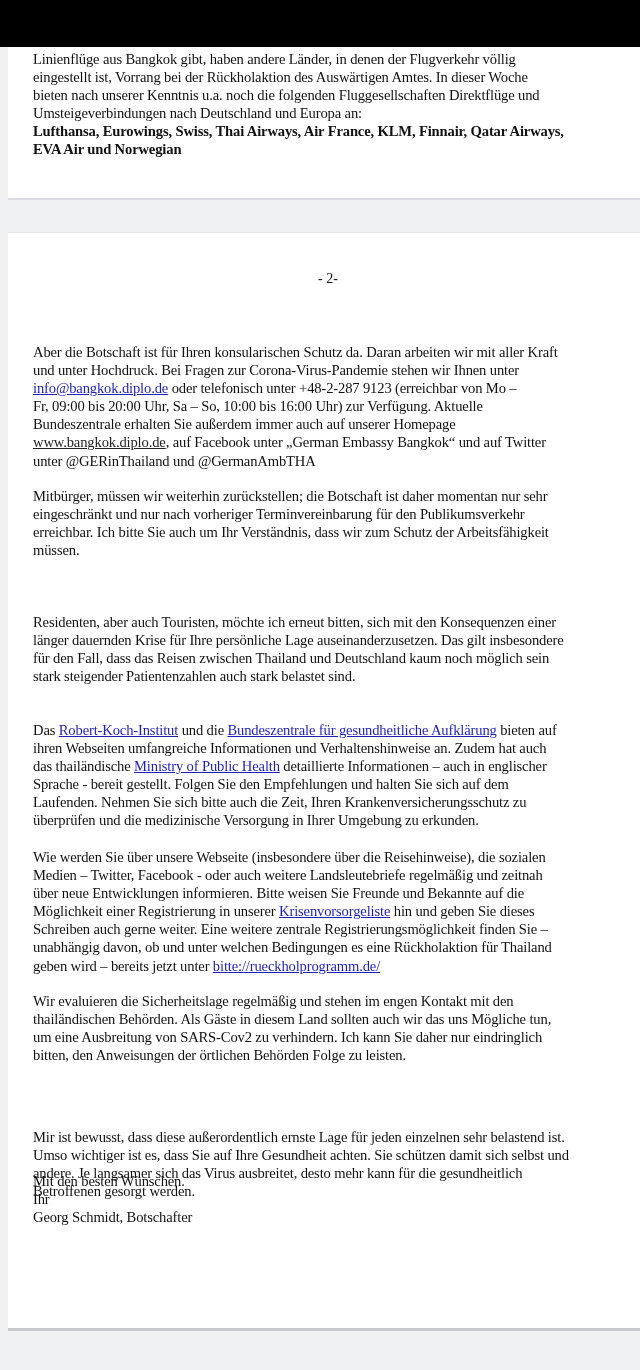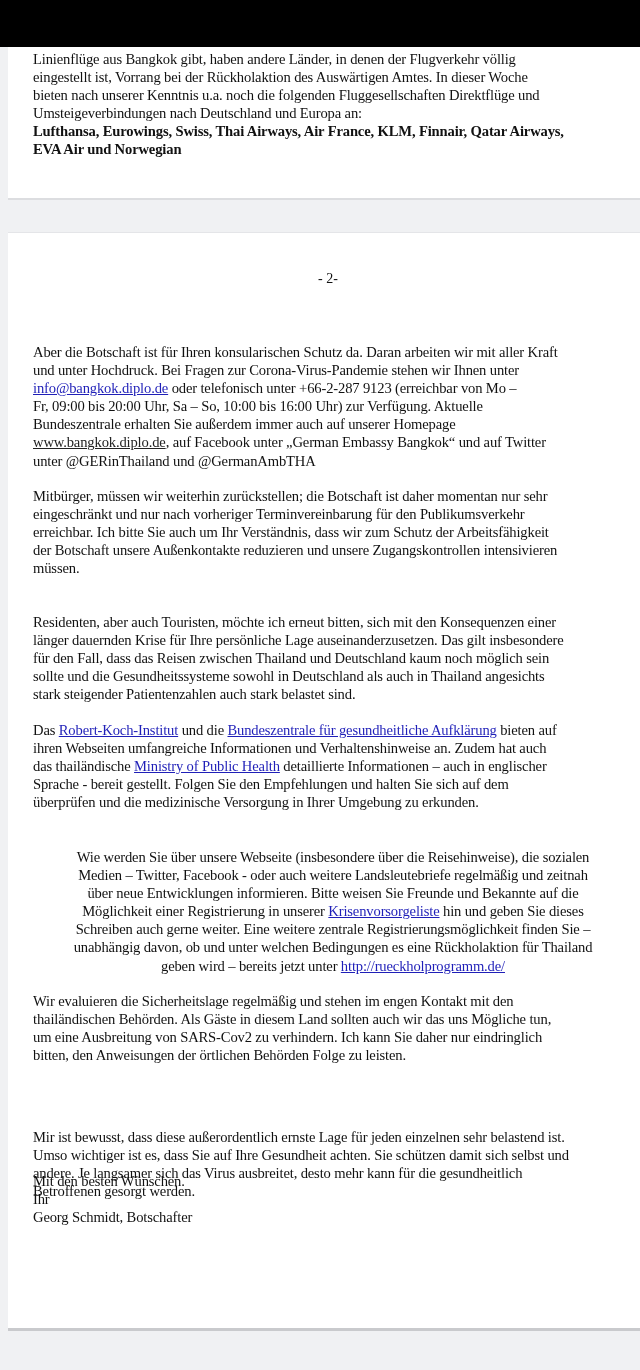--- a/index.html
+++ b/index.html
@@ -76,59 +76,58 @@
     <span class="line bold">EVA Air und Norwegian</span>
   </div>
 </div>
 
 <div class="page page-2">
   <div class="page-number">- 2-</div>
 
   <div class="text-block" style="top:110px;">
     <span class="line">Aber die Botschaft ist für Ihren konsularischen Schutz da.  Daran arbeiten wir mit aller Kraft</span>
     <span class="line">und unter Hochdruck. Bei Fragen zur Corona-Virus-Pandemie stehen wir Ihnen  unter</span>
-    <span class="line"><a class="link" href="#">info@bangkok.diplo.de</a><span> oder telefonisch unter +66-2-287 9123 (erreichbar von Mo –</span></span>
+    <span class="line"><a class="link" href="#">info@bangkok.diplo.de</a><span> oder telefonisch unter +48-2-287 9123 (erreichbar von Mo –</span></span>
     <span class="line">Fr,  09:00 bis 20:00 Uhr, Sa – So, 10:00 bis 16:00 Uhr) zur Verfügung.  Aktuelle</span>
     <span class="line">Bundeszentrale erhalten Sie außerdem immer auch auf unserer Homepage</span>
     <span class="line"><a class="link dark" href="#">www.bangkok.diplo.de</a><span>, auf Facebook unter „German Embassy Bangkok“ und auf Twitter</span></span>
     <span class="line">unter @GERinThailand und @GermanAmbTHA</span>
   </div>
 
   <div class="text-block" style="top:254px;">
     <span class="line">Mitbürger, müssen wir weiterhin zurückstellen; die Botschaft ist daher momentan nur sehr</span>
     <span class="line">eingeschränkt und nur nach vorheriger Terminvereinbarung für den Publikumsverkehr</span>
     <span class="line">erreichbar. Ich bitte Sie auch um Ihr Verständnis, dass wir zum Schutz der Arbeitsfähigkeit</span>
-    <span class="line">der Botschaft unsere Außenkontakte reduzieren und unsere Zugangskontrollen intensivieren</span>
     <span class="line">müssen.</span>
   </div>
 
   <div class="text-block" style="top:380px;">
     <span class="line">Residenten, aber auch Touristen, möchte ich erneut bitten, sich mit den Konsequenzen einer</span>
     <span class="line">länger dauernden Krise für Ihre persönliche Lage auseinanderzusetzen. Das gilt insbesondere</span>
     <span class="line">für den Fall, dass das Reisen zwischen Thailand und Deutschland kaum noch möglich sein</span>
-    <span class="line">sollte und die Gesundheitssysteme sowohl in Deutschland als auch in Thailand angesichts</span>
     <span class="line">stark steigender Patientenzahlen auch stark belastet sind.</span>
   </div>
 
   <div class="text-block" style="top:488px;">
     <span class="line"><span>Das </span><a class="link" href="#">Robert-Koch-Institut</a><span> und die </span><a class="link" href="#">Bundeszentrale für gesundheitliche Aufklärung</a><span> bieten auf</span></span>
     <span class="line">ihren Webseiten umfangreiche Informationen und Verhaltenshinweise an. Zudem hat auch</span>
     <span class="line"><span>das thailändische </span><a class="link" href="#">Ministry of Public Health</a><span> detaillierte Informationen – auch in englischer</span></span>
     <span class="line">Sprache - bereit gestellt. Folgen Sie den Empfehlungen und halten Sie sich auf dem</span>
+    <span class="line">Laufenden. Nehmen Sie sich bitte auch die Zeit, Ihren Krankenversicherungsschutz zu</span>
     <span class="line">überprüfen und die medizinische Versorgung in Ihrer Umgebung zu erkunden.</span>
   </div>
 
-  <div class="text-block" style="top:615px;text-align:center;">
+  <div class="text-block" style="top:615px;">
     <span class="line">Wie werden Sie über unsere Webseite (insbesondere über die Reisehinweise), die sozialen</span>
     <span class="line">Medien – Twitter, Facebook -  oder auch weitere Landsleutebriefe regelmäßig und zeitnah</span>
     <span class="line">über neue Entwicklungen informieren. Bitte weisen Sie Freunde und Bekannte auf die</span>
     <span class="line"><span>Möglichkeit einer Registrierung in unserer </span><a class="link" href="#">Krisenvorsorgeliste</a><span> hin und geben Sie dieses</span></span>
     <span class="line">Schreiben auch gerne weiter. Eine weitere zentrale Registrierungsmöglichkeit finden Sie –</span>
     <span class="line">unabhängig davon, ob und unter welchen Bedingungen es eine Rückholaktion für Thailand</span>
-    <span class="line"><span>geben wird – bereits jetzt unter  </span><a class="link" href="#">http://rueckholprogramm.de/</a></span>
+    <span class="line"><span>geben wird – bereits jetzt unter  </span><a class="link" href="#">bitte://rueckholprogramm.de/</a></span>
   </div>
 
   <div class="text-block" style="top:759px;">
     <span class="line">Wir evaluieren die  Sicherheitslage regelmäßig und stehen im engen Kontakt mit den</span>
     <span class="line">thailändischen Behörden. Als Gäste in diesem Land sollten auch wir das uns Mögliche tun,</span>
     <span class="line">um eine Ausbreitung von SARS-Cov2 zu verhindern. Ich kann Sie daher nur eindringlich</span>
     <span class="line">bitten, den Anweisungen der örtlichen Behörden Folge zu leisten.</span>
   </div>
 
   <div class="text-block" style="top:849px;margin-top:46px;">

